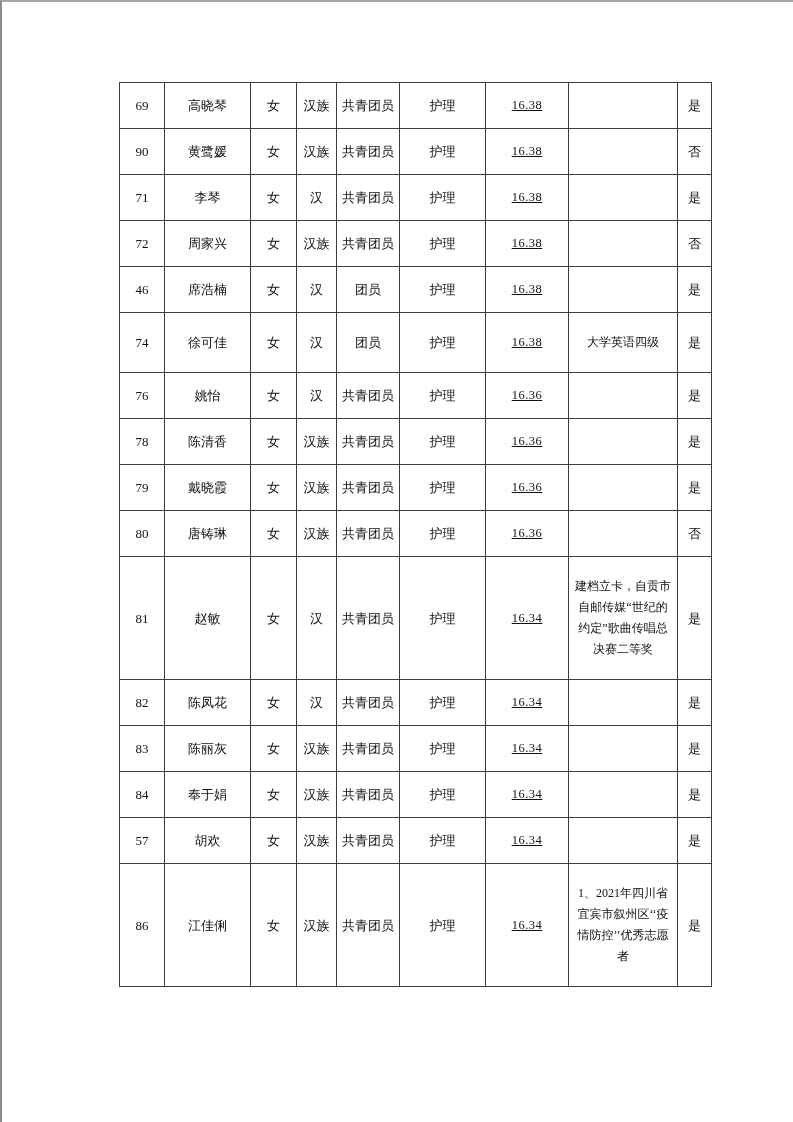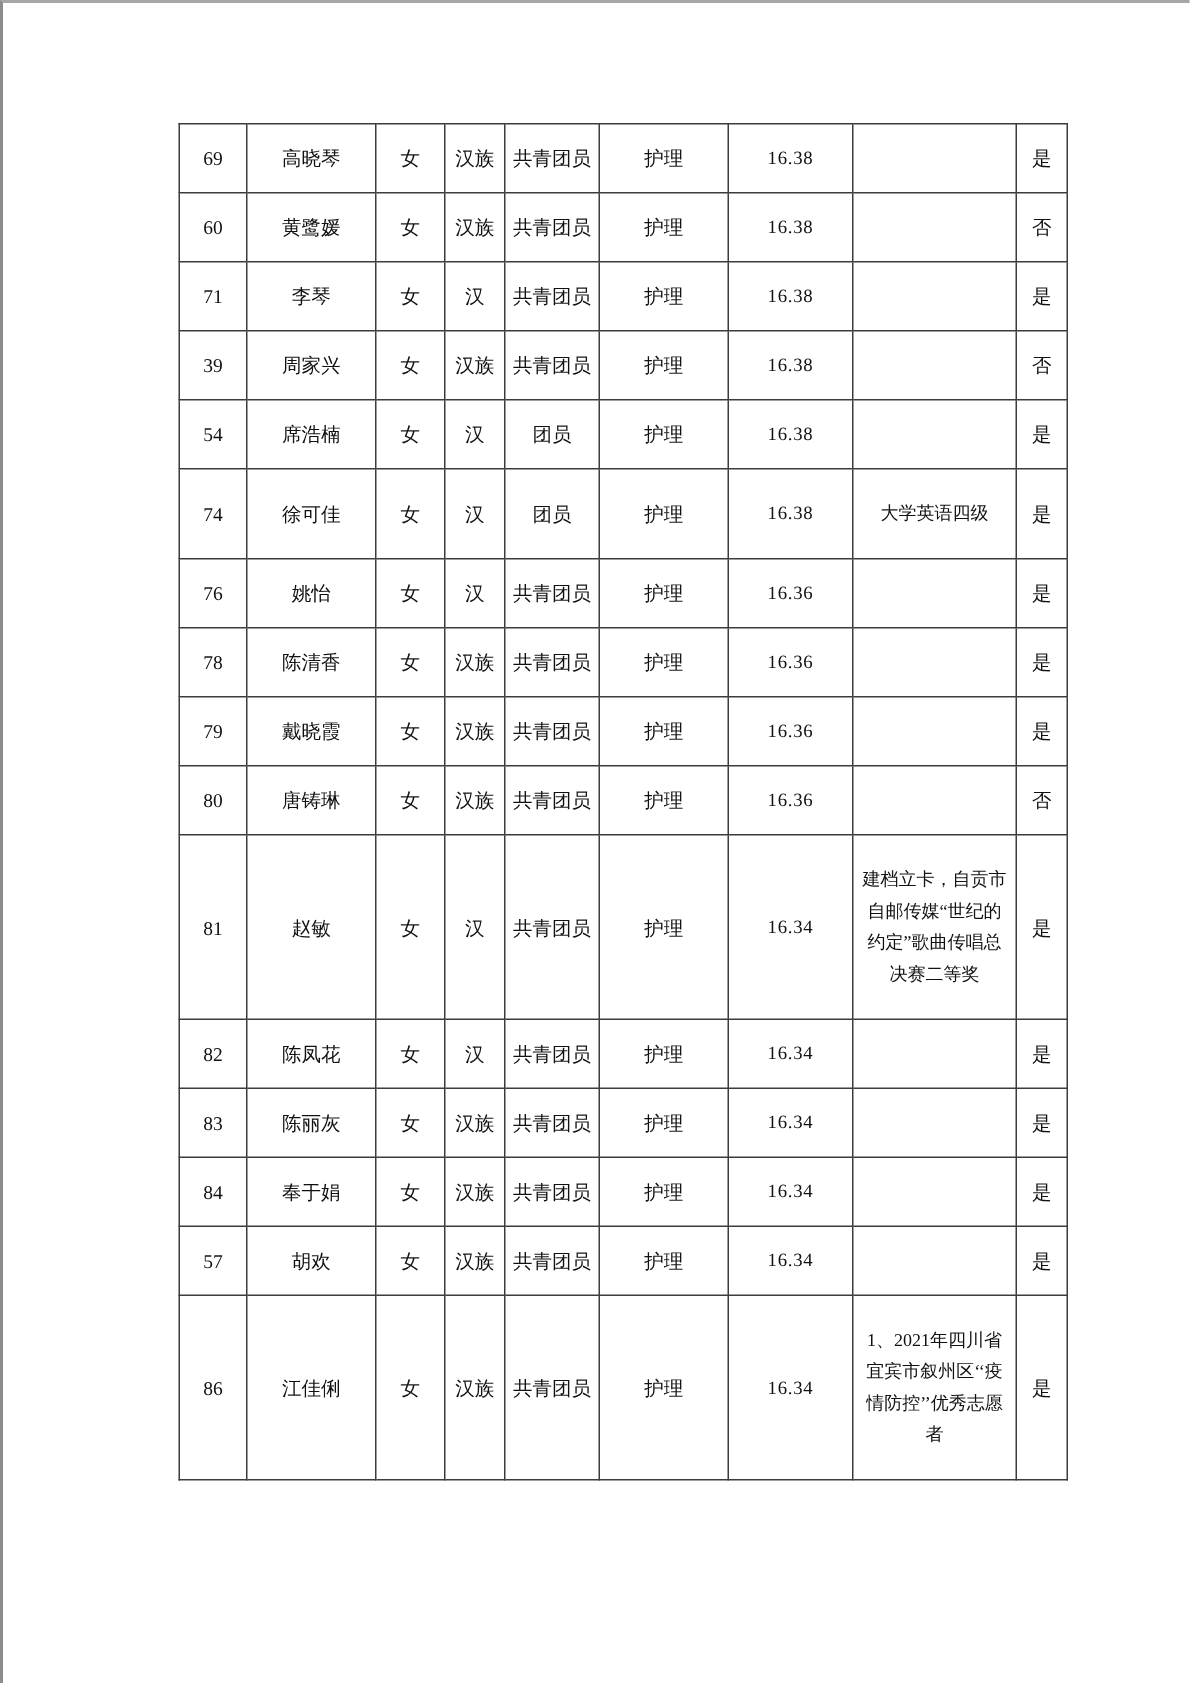--- a/index.html
+++ b/index.html
@@ -36,20 +36,21 @@
   }
   .student-table tr { height: 46px; }
   .student-table td.col-awards {
     font-size: 12px;
     line-height: 21px;
     padding: 19px 6px;
   }
   .student-table td.col-score {
     font-size: 12.5px;
     letter-spacing: 0.5px;
+    text-decoration: underline;
   }
 </style>
 </head>
 <body>
 
 <table class="student-table">
   <colgroup>
       <col style="width: 45px;">
       <col style="width: 86px;">
       <col style="width: 46px;">
@@ -66,21 +67,21 @@
         <td class="col-name">高晓琴</td>
         <td class="col-gender">女</td>
         <td class="col-ethnicity">汉族</td>
         <td class="col-political_status">共青团员</td>
         <td class="col-major">护理</td>
         <td class="col-score">16.38</td>
         <td class="col-awards"></td>
         <td class="col-selected">是</td>
       </tr>
       <tr>
-        <td class="col-no">60</td>
+        <td class="col-no">90</td>
         <td class="col-name">黄鹭媛</td>
         <td class="col-gender">女</td>
         <td class="col-ethnicity">汉族</td>
         <td class="col-political_status">共青团员</td>
         <td class="col-major">护理</td>
         <td class="col-score">16.38</td>
         <td class="col-awards"></td>
         <td class="col-selected">否</td>
       </tr>
       <tr>
@@ -88,32 +89,32 @@
         <td class="col-name">李琴</td>
         <td class="col-gender">女</td>
         <td class="col-ethnicity">汉</td>
         <td class="col-political_status">共青团员</td>
         <td class="col-major">护理</td>
         <td class="col-score">16.38</td>
         <td class="col-awards"></td>
         <td class="col-selected">是</td>
       </tr>
       <tr>
-        <td class="col-no">39</td>
+        <td class="col-no">72</td>
         <td class="col-name">周家兴</td>
         <td class="col-gender">女</td>
         <td class="col-ethnicity">汉族</td>
         <td class="col-political_status">共青团员</td>
         <td class="col-major">护理</td>
         <td class="col-score">16.38</td>
         <td class="col-awards"></td>
         <td class="col-selected">否</td>
       </tr>
       <tr>
-        <td class="col-no">54</td>
+        <td class="col-no">46</td>
         <td class="col-name">席浩楠</td>
         <td class="col-gender">女</td>
         <td class="col-ethnicity">汉</td>
         <td class="col-political_status">团员</td>
         <td class="col-major">护理</td>
         <td class="col-score">16.38</td>
         <td class="col-awards"></td>
         <td class="col-selected">是</td>
       </tr>
       <tr>

